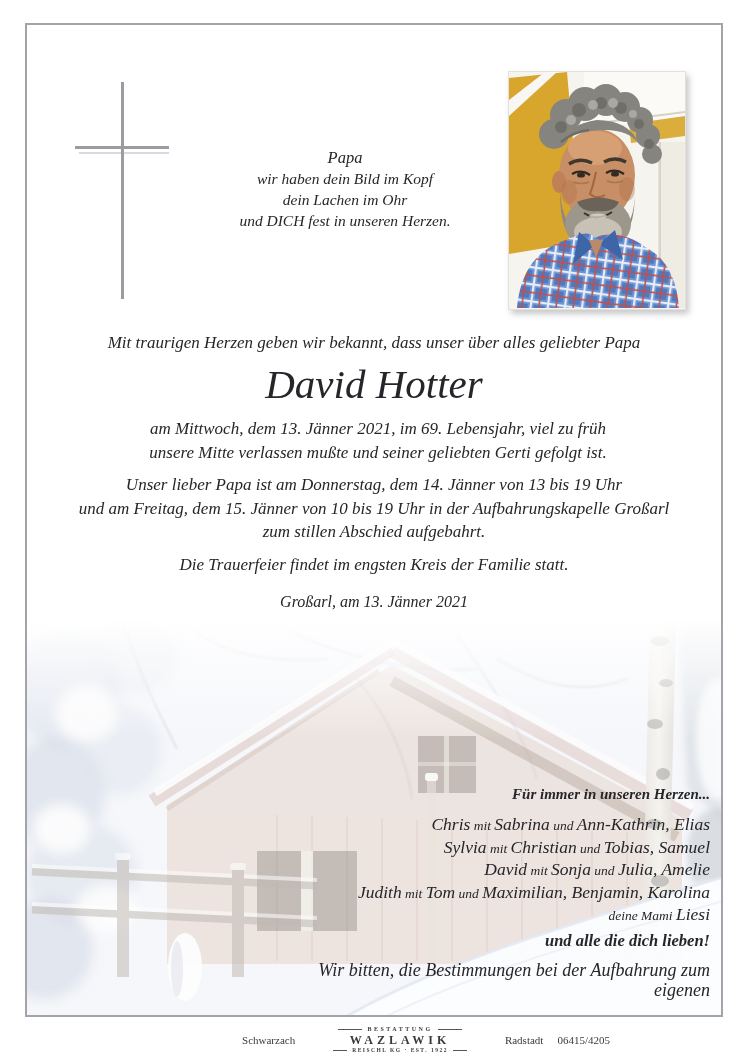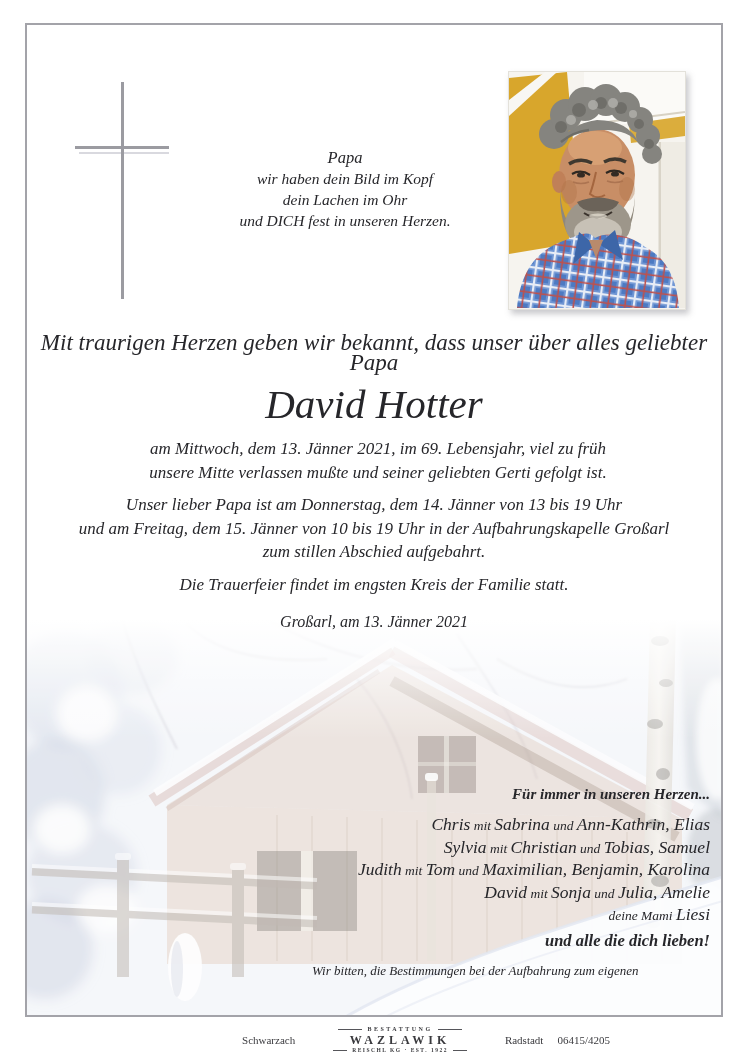--- a/index.html
+++ b/index.html
@@ -28,21 +28,21 @@
     position:absolute; left:508px; top:71px; width:176px; height:237px;
     border:1px solid #e3e1da; box-shadow:3px 4px 6px rgba(100,100,110,.35);
     background:#f6f4ef; z-index:3;
   }
   .portrait svg { display:block; }
   
   .main {
     position:absolute; left:25px; top:333px; width:698px; text-align:center;
     font-style:italic; z-index:3;
   }
-  .intro { font-size:23px; line-height:20px; }
+  .intro { font-size:17px; line-height:20px; }
   .name  { font-size:41px; line-height:46px; margin:8px 0 6px 0; font-weight:400; }
   .para  { font-size:17px; line-height:23.5px; }
   .p1 { margin-top:10px;margin-left:8px; }
   .p2 { margin-top:9px; }
   .p3 { margin-top:9px; }
   .dateline { font-size:16px; margin-top:17px; }
   
   .scene {
     position:absolute; left:27px; top:619px; width:696px; height:397px;
     overflow:hidden; z-index:1;
@@ -50,22 +50,22 @@
   
   .family {
     position:absolute; right:40px; top:784px; text-align:right;
     font-style:italic; z-index:4;
   }
   .fam-heading { font-size:15px; font-weight:bold; line-height:20px; margin-bottom:10px; }
   .fam-line { font-size:17.5px; line-height:21.5px; }
   .fam-line .fam-sm { font-size:13.5px; }
   .fam-closing { font-size:16.5px; font-weight:bold; line-height:20px; margin-top:4px; }
   .notice {
-    position:absolute; right:40px; top:961px; width:398px; text-align:left;
-    font-style:italic; font-size:13px; line-height:19.5px; z-index:4;
+    position:absolute; right:40px; top:961px; width:398px; text-align:right;
+    font-style:italic; font-size:18px; line-height:19.5px; z-index:4;
   }
   
   .footer {
     position:absolute; left:7px; top:1026px; width:750px; display:flex;
     justify-content:center; align-items:center; gap:38px;
     font-size:11px; color:#3a3a3e; z-index:3;padding-left:44px;
   }
   .logo { text-align:center; line-height:1; }
   .logo-row { display:flex; align-items:center; justify-content:center; gap:5px; }
   .logo-dash { width:24px; border-top:1px solid #55555a; height:0; }
@@ -316,22 +316,22 @@
       <div>zum stillen Abschied aufgebahrt.</div>
     </div>
     <div class="para p3">Die Trauerfeier findet im engsten Kreis der Familie statt.</div>
     <div class="dateline">Großarl, am 13. Jänner 2021</div>
   </div>
 
   <div class="family">
     <div class="fam-heading">Für immer in unseren Herzen...</div>
     <div class="fam-line"><span>Chris</span><span class="fam-sm"> mit </span><span>Sabrina</span><span class="fam-sm"> und </span><span>Ann-Kathrin, Elias</span></div>
     <div class="fam-line"><span>Sylvia</span><span class="fam-sm"> mit </span><span>Christian</span><span class="fam-sm"> und </span><span>Tobias, Samuel</span></div>
+    <div class="fam-line"><span>David</span><span class="fam-sm"> mit </span><span>Sonja</span><span class="fam-sm"> und </span><span>Julia, Amelie</span></div>
     <div class="fam-line"><span>Judith</span><span class="fam-sm"> mit </span><span>Tom</span><span class="fam-sm"> und </span><span>Maximilian, Benjamin, Karolina</span></div>
-    <div class="fam-line"><span>David</span><span class="fam-sm"> mit </span><span>Sonja</span><span class="fam-sm"> und </span><span>Julia, Amelie</span></div>
     <div class="fam-line"><span class="fam-sm">deine Mami </span><span>Liesi</span></div>
     <div class="fam-closing">und alle die dich lieben!</div>
   </div>
 
   <div class="notice">
     <div>Wir bitten, die Bestimmungen bei der Aufbahrung zum eigenen</div>
   </div>
 
   <div class="footer">
     <span>Schwarzach</span>

